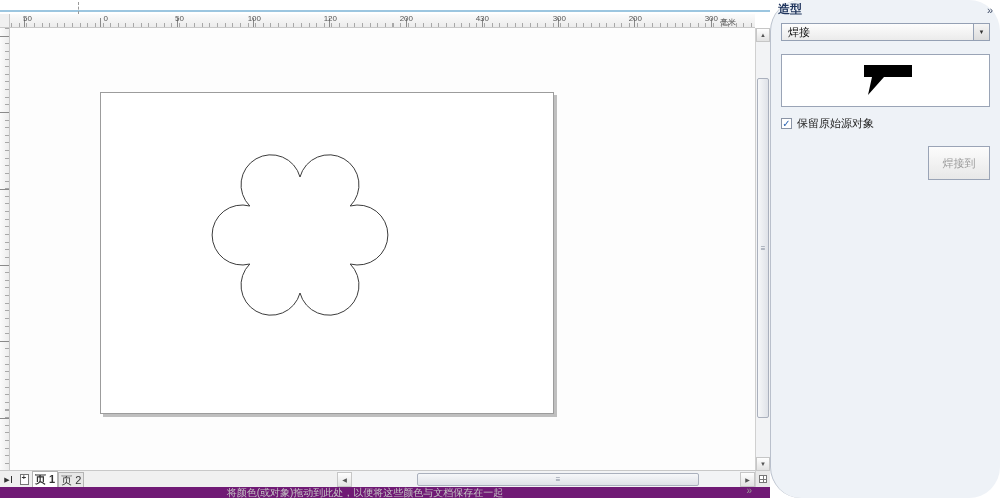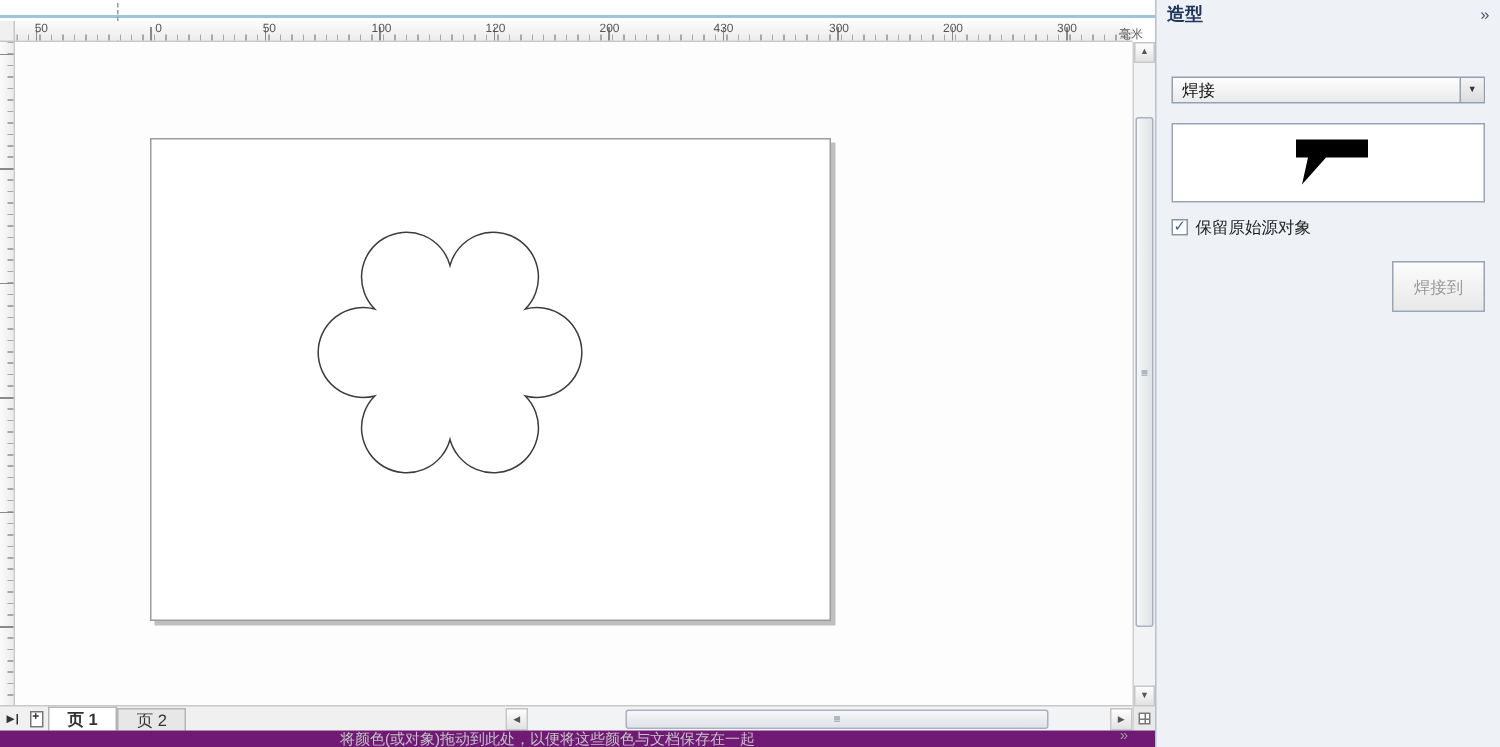--- a/index.html
+++ b/index.html
@@ -9,21 +9,21 @@
   
   .topbar { position:absolute; left:0; top:0; width:770px; height:12px; background:#fff; border-bottom:2px solid #9cc6e0; }
   .ruler-marker { position:absolute; left:78px; top:2px; height:26px; border-left:1px dashed #999; }
 
   
   .corner { position:absolute; left:0; top:14px; width:10px; height:14px; background:#f0f0f0; border-right:1px solid #c8c8c8; border-bottom:1px solid #c8c8c8; }
   .hruler { position:absolute; left:10px; top:14px; width:745px; height:14px; background:linear-gradient(#fbfbfb,#ececec); border-bottom:1px solid #c8c8c8; }
   .hruler .ticks-minor { position:absolute; left:1px; bottom:0; height:4px; width:100%; background:repeating-linear-gradient(to right,#a8a8a8 0 1px,transparent 1px 7.63px); }
   .hruler .ticks-major { position:absolute; left:13.7px; bottom:0; height:9px; width:731px; background:repeating-linear-gradient(to right,#8a8a8a 0 1px,transparent 1px 76.3px); }
   .rlabel { position:absolute; top:0; width:16px; text-align:right; font-size:8px; color:#555; }
-  .ruler-unit { position:absolute; left:746px; top:17px; font-size:8px; color:#555; }
+  .ruler-unit { position:absolute; left:720px; top:17px; font-size:8px; color:#555; }
   .vruler { position:absolute; left:0; top:28px; width:10px; height:442px; background:linear-gradient(to right,#fbfbfb,#ececec); border-right:1px solid #c8c8c8; }
   .vruler .ticks-minor { position:absolute; right:0; top:0; width:4px; height:100%; background:repeating-linear-gradient(to bottom,#a8a8a8 0 1px,transparent 1px 7.63px); }
   .vruler .ticks-major { position:absolute; right:0; top:7.7px; width:9px; height:434px; background:repeating-linear-gradient(to bottom,#8a8a8a 0 1px,transparent 1px 76.3px); }
 
   
   .drawing { position:absolute; left:10px; top:28px; width:745px; height:442px; background:#fdfdfd; overflow:hidden; }
   .page { position:absolute; left:90px; top:64px; width:454px; height:322px; background:#fff; border:1px solid #9c9c9c; box-shadow:3px 3px 0 #bfbfbf; }
   .flower { position:absolute; left:200px; top:117px; width:180px; height:180px; }
 
   
@@ -32,44 +32,44 @@
   .vscroll .sbtn { width:100%; height:14px; }
   .vs-down { position:absolute; bottom:0; left:0; }
   .vs-thumb { position:absolute; left:1px; top:50px; width:12px; height:340px; background:linear-gradient(to right,#f6f7f9,#dfe2e8); border:1px solid #aab0bd; border-radius:2px; display:flex; align-items:center; justify-content:center; font-size:8px; color:#7d8596; }
 
   
   .tabbar { position:absolute; left:0; top:470px; width:337px; height:17px; background:#f0f0f0; border-top:1px solid #c8c8c8; display:flex; align-items:stretch; }
   .navbtn { width:16px; display:flex; align-items:center; justify-content:center; font-size:7px; color:#333; }
   .lastbar { border-right:1px solid #333; padding-right:1px; line-height:1; }
   .addpage { position:relative; width:9px; height:11px; border:1px solid #777; background:#fff; align-self:center; }
   .addpage span { position:absolute; left:1px; top:-2px; font-size:8px; font-weight:bold; color:#333; }
-  .tab { padding:0 12px; font-size:11px; display:flex; align-items:center; border:1px solid #b5b5b5; border-bottom:none; background:#e7e7e7; color:#333; margin-top:1px; }
+  .tab { padding:0 2px; font-size:11px; display:flex; align-items:center; border:1px solid #b5b5b5; border-bottom:none; background:#e7e7e7; color:#333; margin-top:1px; }
   .tab.active { background:#fff; margin-top:0; font-weight:bold; }
 
   
   .hscroll { position:absolute; left:337px; top:470px; width:418px; height:17px; background:#f2f3f5; border-top:1px solid #c8c8c8; }
   .hs-left { position:absolute; left:0; top:1px; width:15px; height:15px; }
   .hs-right { position:absolute; right:0; top:1px; width:15px; height:15px; }
   .hs-thumb { position:absolute; left:80px; top:2px; width:282px; height:13px; background:linear-gradient(#f6f7f9,#dfe2e8); border:1px solid #aab0bd; border-radius:2px; display:flex; align-items:center; justify-content:center; font-size:8px; color:#7d8596; }
   .scroll-corner { position:absolute; left:755px; top:470px; width:15px; height:17px; background:#e9e9e9; border-top:1px solid #c8c8c8; border-left:1px solid #d0d0d0; display:flex; align-items:center; justify-content:center; }
   .nav-icon { width:8px; height:8px; border:1px solid #777; background:
       linear-gradient(#777,#777) center/6px 1px no-repeat,
       linear-gradient(#777,#777) center/1px 6px no-repeat, #fff; }
 
   
   .statusbar { position:absolute; left:0; top:487px; width:770px; height:11px; background:#701a75; }
   .status-hint { position:absolute; left:0; right:40px; top:-1px; text-align:center; font-size:10px; color:#c4c4c4; }
   .status-expand { position:absolute; right:18px; top:-2px; font-size:10px; color:#999; }
 
   
-  .docker { position:absolute; left:770px; top:0; width:230px; height:498px; background:#eef2f7; border-left:1px solid #b9c0cc; }
+  .docker { position:absolute; left:770px; top:0; width:230px; height:498px; background:#eef2f7; border-left:1px solid #b9c0cc;border-radius:31px; }
   .docker-header { height:19px; display:flex; align-items:center; justify-content:space-between; padding:0 7px; }
   .docker-title { font-size:12px; font-weight:bold; color:#21365e; }
   .docker-collapse { font-size:11px; color:#44506a; cursor:default; }
-  .docker-body { padding:4px 10px 0 10px;margin-top:28px; }
+  .docker-body { padding:4px 10px 0 10px; }
   .combo { height:18px; border:1px solid #94a0b4; background:linear-gradient(#fdfdfd,#ebebeb); display:flex; align-items:stretch; }
   .combo-value { flex:1; padding:1px 6px 0 6px; font-size:11px; color:#111; }
   .combo-btn { width:16px; border-left:1px solid #94a0b4; background:linear-gradient(#f5f5f5,#dcdcdc); display:flex; align-items:center; justify-content:center; font-size:6px; color:#333; }
   .preview { margin-top:13px; height:53px; background:#fff; border:1px solid #9aa4b6; display:flex; align-items:center; justify-content:center; }
   .checkrow { display:flex; align-items:center; gap:5px; }
   .checkrow.first { margin-top:9px; }
   .checkrow.second { margin-top:5px; }
   .checkbox { width:11px; height:11px; background:#fff; border:1px solid #8a94a6; display:flex; align-items:center; justify-content:center; font-size:10px; font-weight:bold; color:#2f66b3; line-height:1; }
   .checklabel { font-size:11px; color:#222; }
   .action-row { display:flex; justify-content:flex-end; margin-top:15px; }

